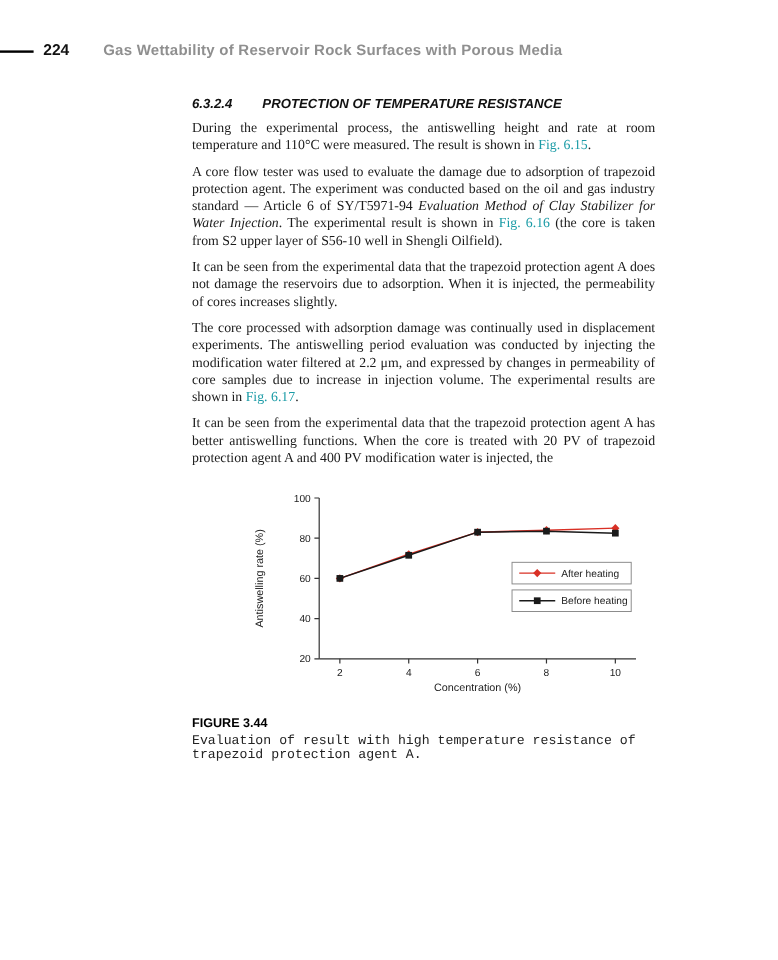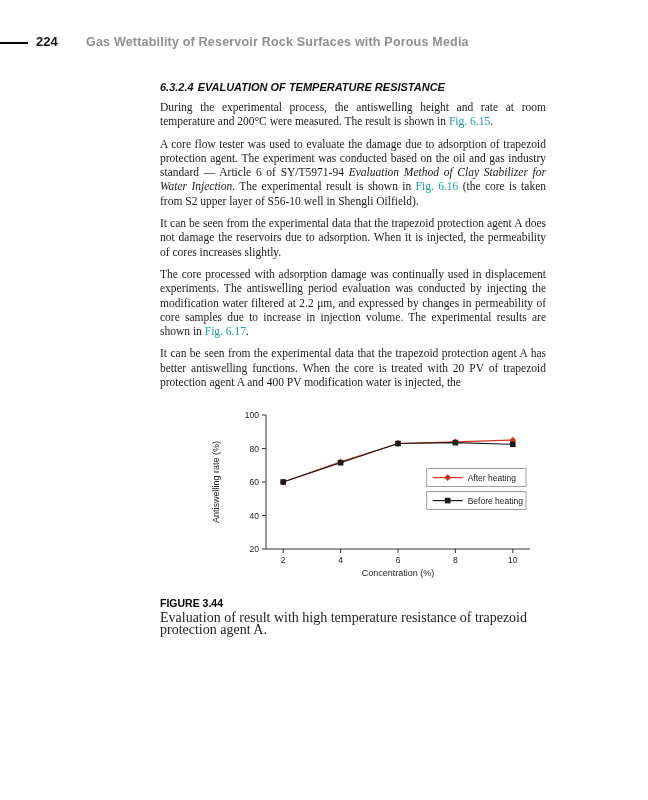--- a/index.html
+++ b/index.html
@@ -26,61 +26,61 @@
     letter-spacing:.2px;white-space:nowrap;
   }
   
   .content{position:absolute;left:160px;top:80px;width:386px;}
   .section-heading{
     font-family:"Liberation Sans",sans-serif;
     font-weight:bold;font-style:italic;
     font-size:11px;line-height:14px;color:#111;
     margin:0 0 6px 0;
   }
-  .section-heading .sec-num{margin-right:4px;}
+  .section-heading .sec-num{margin-right:25px;}
   .section-heading.spaced{margin-top:27px;}
   p.body{
     font-size:11.5px;line-height:14.3px;
     text-align:justify;margin:0 0 8px 0;
   }
   .fig-link{color:#1a9ba6;text-decoration:none;cursor:pointer;}
   .italic{font-style:italic;}
   
   .figure-block{margin-top:12px;}
   .chart-wrap{margin-left:48px;width:334px;}
   .chart-wrap svg{display:block;}
   .tick{font-family:"Liberation Sans",sans-serif;font-size:8.5px;fill:#222;}
   .axis-label{font-family:"Liberation Sans",sans-serif;font-size:9px;fill:#222;}
   .legend-text{font-family:"Liberation Sans",sans-serif;font-size:8.5px;fill:#222;}
   .fig-caption-label{
     font-family:"Liberation Sans",sans-serif;
     font-weight:bold;font-size:10.5px;color:#000;
     margin:6px 0 3px 0;
   }
   .fig-caption-text{
-    font-family:Liberation Serif, serif;
-    font-size:14px;color:#222;line-height:12px;margin:0;
+    font-family:Liberation Mono, monospace;
+    font-size:11px;color:#222;line-height:12px;margin:0;
   }
 </style>
 </head>
 <body>
 
 <div class="page">
 
   <div class="header">
     <div class="header-rule"></div>
     <div class="page-number">224</div>
     <div class="running-title">Gas Wettability of Reservoir Rock Surfaces with Porous Media</div>
   </div>
 
   <div class="content">
 
-    <h2 class="section-heading"><span class="sec-num">6.3.2.4</span><span>EVALUATION OF TEMPERATURE RESISTANCE</span></h2>
+    <h2 class="section-heading"><span class="sec-num">6.3.2.4</span><span>PROTECTION OF TEMPERATURE RESISTANCE</span></h2>
 
-    <p class="body"><span>During the experimental process, the antiswelling height and rate at room temperature and 200°C were measured. The result is shown in </span><span class="fig-link">Fig. 6.15</span><span>.</span></p>
+    <p class="body"><span>During the experimental process, the antiswelling height and rate at room temperature and 110°C were measured. The result is shown in </span><span class="fig-link">Fig. 6.15</span><span>.</span></p>
 
 
 
     <p class="body"><span>A core flow tester was used to evaluate the damage due to adsorption of trapezoid protection agent. The experiment was conducted based on the oil and gas industry standard — Article 6 of SY/T5971-94 </span><span class="italic">Evaluation Method of Clay Stabilizer for Water Injection</span><span>. The experimental result is shown in </span><span class="fig-link">Fig. 6.16</span><span> (the core is taken from S2 upper layer of S56-10 well in Shengli Oilfield).</span></p>
 
     <p class="body">It can be seen from the experimental data that the trapezoid protection agent A does not damage the reservoirs due to adsorption. When it is injected, the permeability of cores increases slightly.</p>
 
     <p class="body"><span>The core processed with adsorption damage was continually used in displacement experiments. The antiswelling period evaluation was conducted by injecting the modification water filtered at 2.2 μm, and expressed by changes in permeability of core samples due to increase in injection volume. The experimental results are shown in </span><span class="fig-link">Fig. 6.17</span><span>.</span></p>
 
     <p class="body">It can be seen from the experimental data that the trapezoid protection agent A has better antiswelling functions. When the core is treated with 20 PV of trapezoid protection agent A and 400 PV modification water is injected, the</p>

